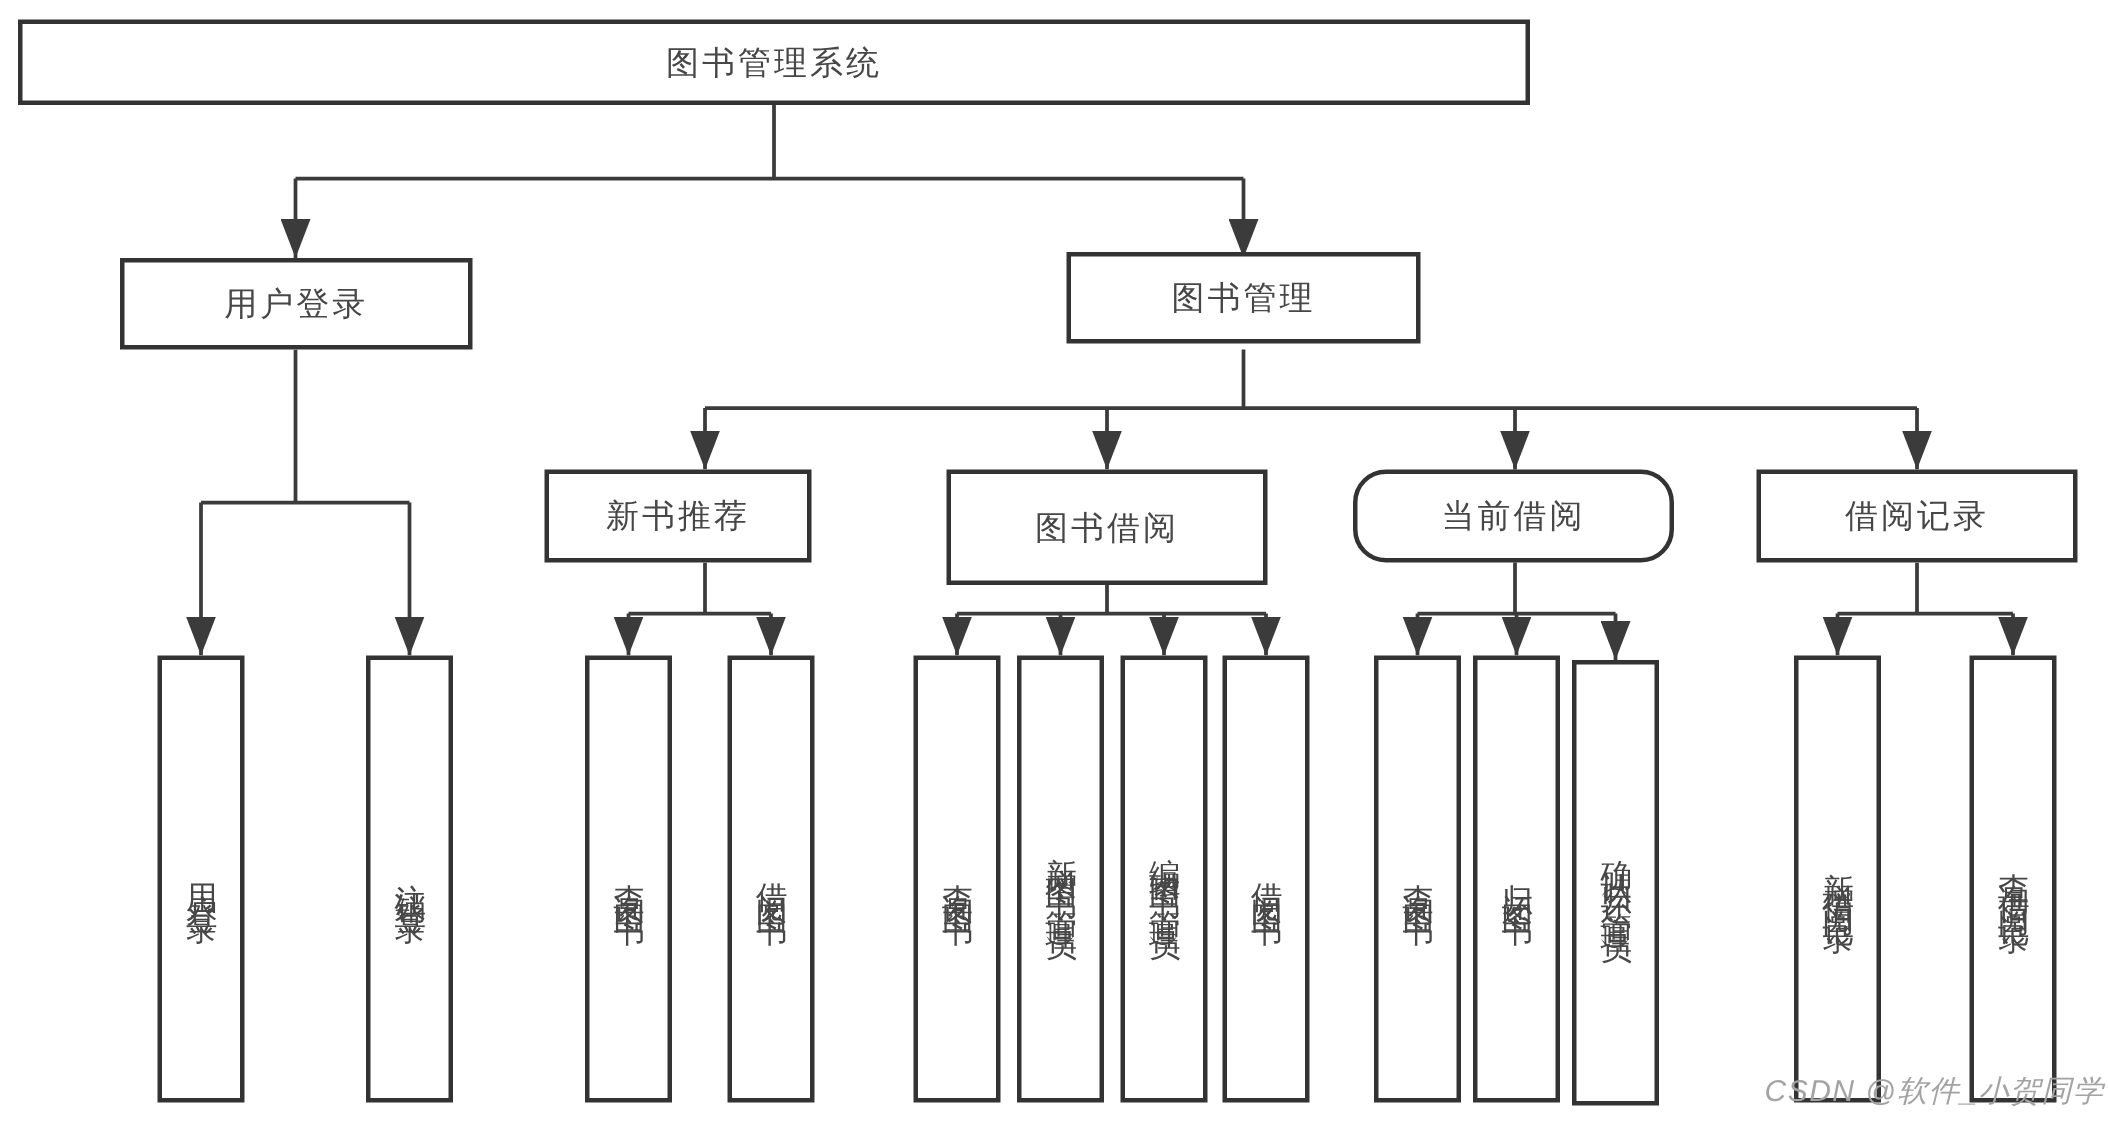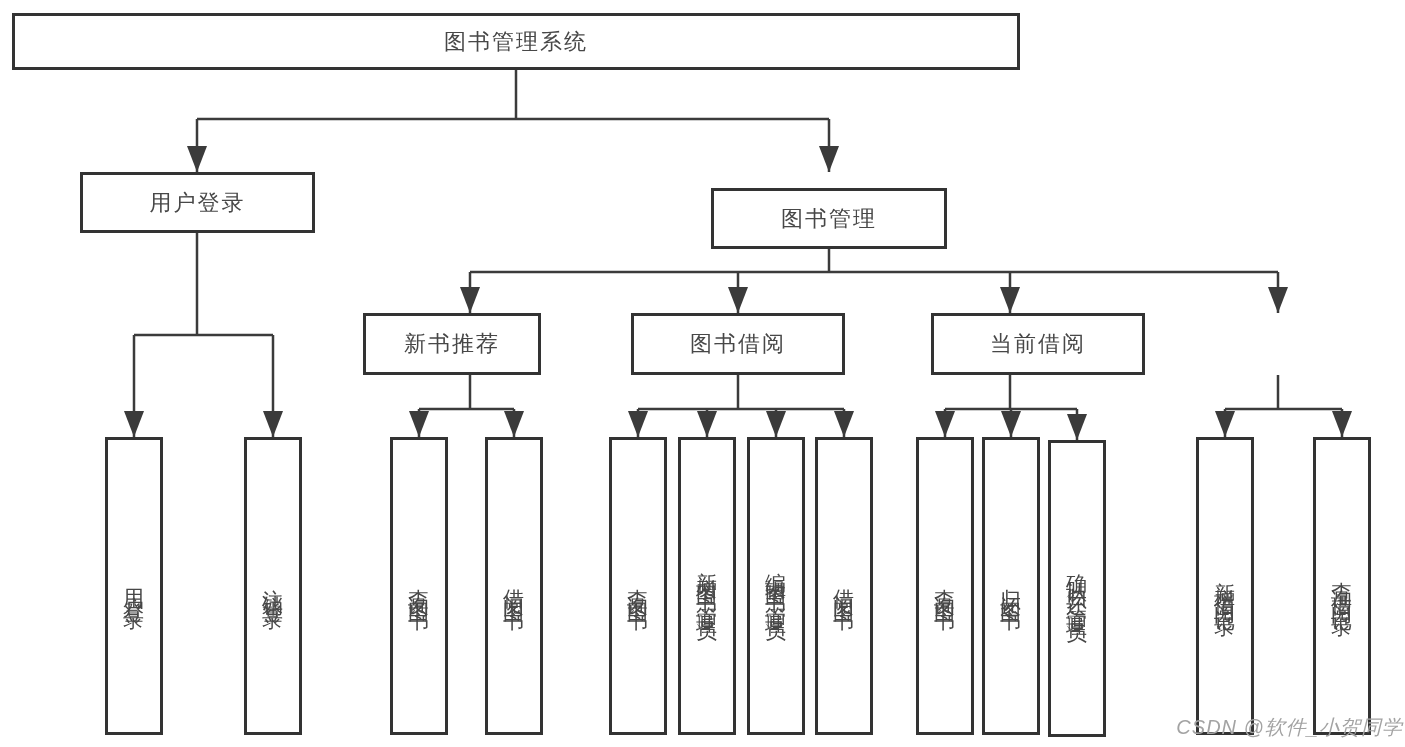--- a/index.html
+++ b/index.html
@@ -118,32 +118,35 @@
     <line x1="1342" y1="409" x2="1342" y2="437" marker-end="url(#arrow)"></line>
   </svg>
 
   <div class="hbox" style="left:12px;top:13px;width:1008px;height:57px;">
     <span>图书管理系统</span>
   </div>
 
   <div class="hbox" style="left:80px;top:172px;width:235px;height:61px;">
     <span>用户登录</span>
   </div>
-  <div class="hbox" style="left:711px;top:188px;width:236px;height:61px;">
+  <div class="hbox" style="left:711px;top:168px;width:236px;height:61px;">
     <span>图书管理</span>
   </div>
 
   <div class="hbox" style="left:363px;top:313px;width:178px;height:62px;">
     <span>新书推荐</span>
   </div>
-  <div class="hbox" style="left:631px;top:313px;width:214px;height:62px;">
+  <div class="hbox" style="left:631px;top:313px;width:214px;height:77px;">
     <span>图书借阅</span>
   </div>
-  <div class="hbox" style="left:931px;top:313px;width:214px;height:62px;">
+  <div class="hbox" style="left:902px;top:313px;width:214px;height:62px;border-radius:22px;">
     <span>当前借阅</span>
+  </div>
+  <div class="hbox" style="left:1171px;top:313px;width:214px;height:62px;">
+    <span>借阅记录</span>
   </div>
 
   <div class="vbox" style="left:105px;">
     <span class="vtext">用户登录</span>
   </div>
   <div class="vbox" style="left:244px;">
     <span class="vtext">注销登录</span>
   </div>
 
   <div class="vbox" style="left:390px;">

